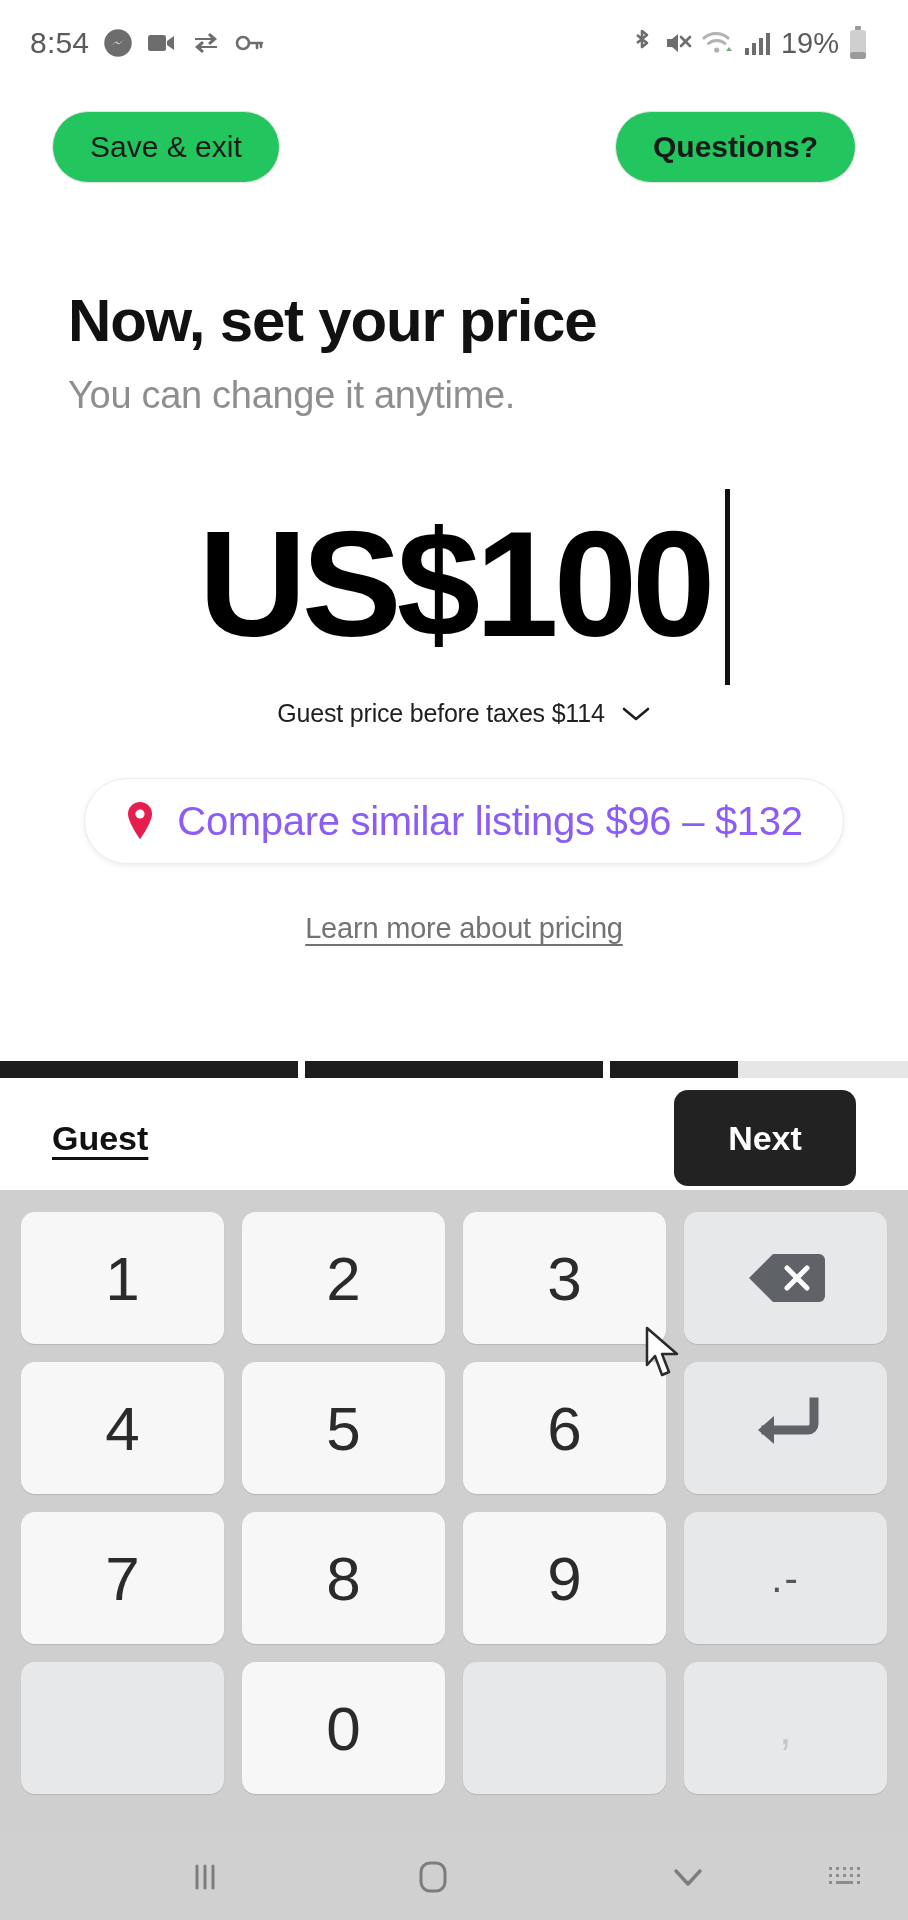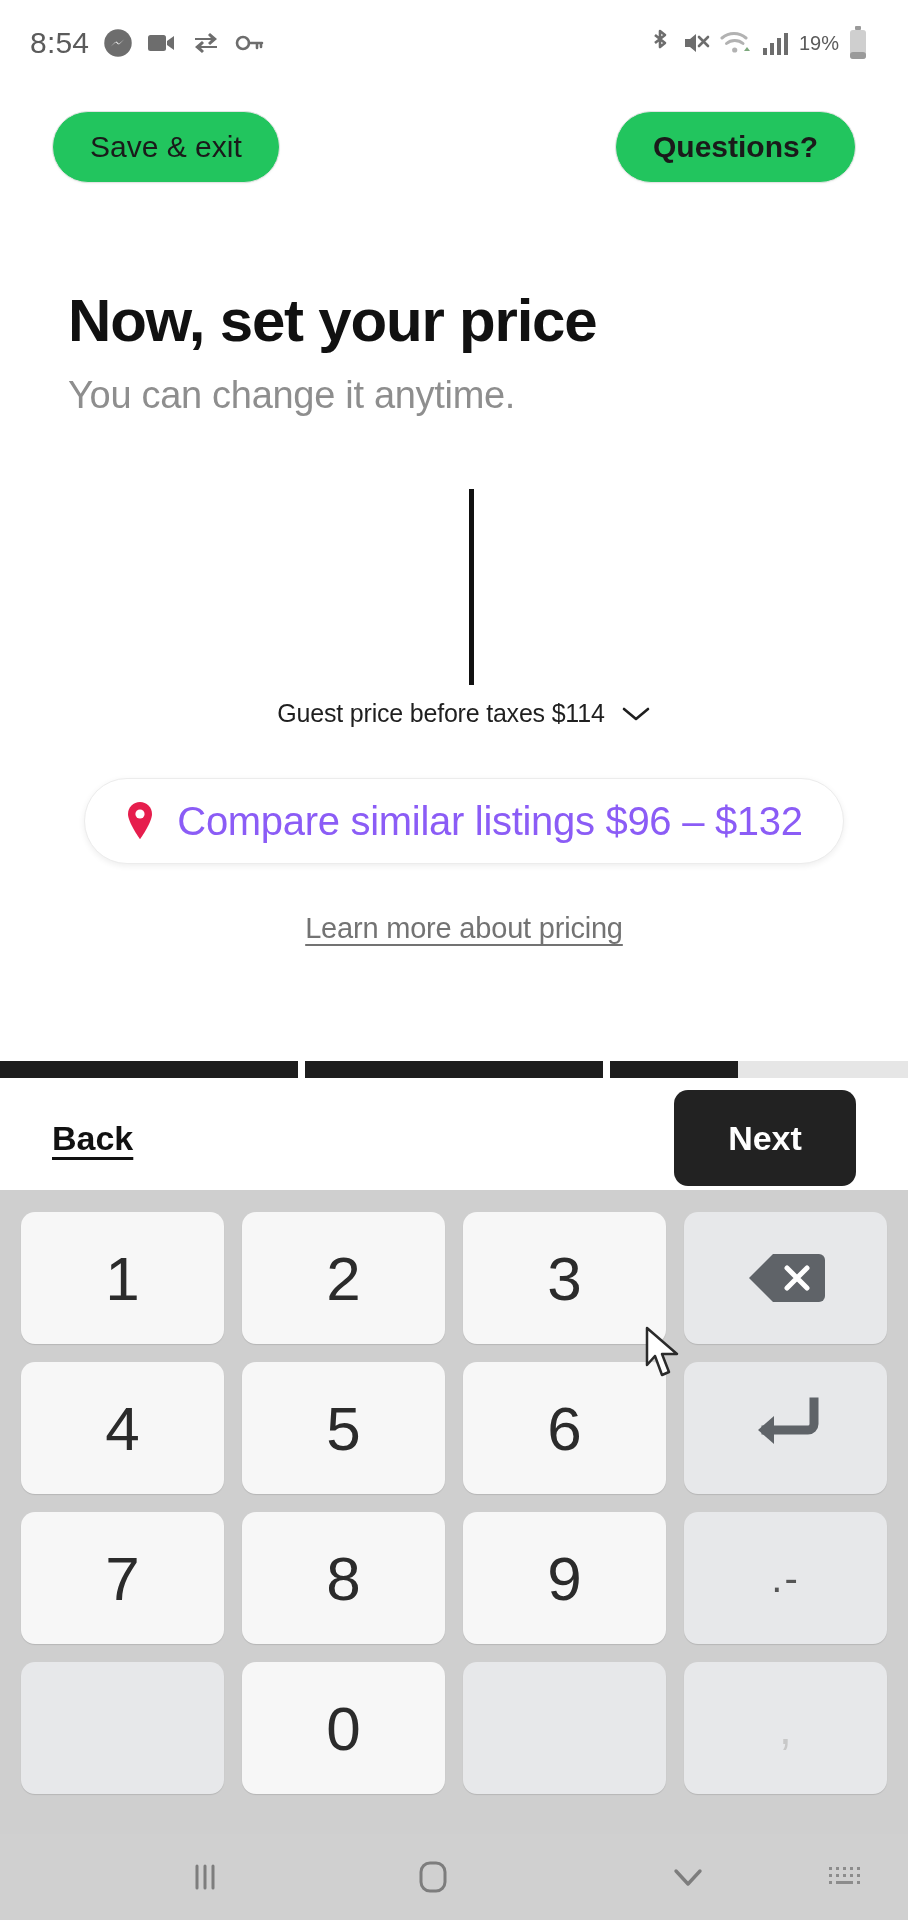--- a/index.html
+++ b/index.html
@@ -15,21 +15,21 @@
   
   .statusbar{
     position:absolute; top:0; left:0; width:908px; height:86px;
     display:flex; align-items:center; justify-content:space-between;
     padding:0 34px 0 30px;
     background:#ffffff;
   }
   .sb-left{ display:flex; align-items:center; gap:14px; }
   .sb-time{ font-size:30px; color:#5b5b5b; font-weight:400; letter-spacing:.2px;}
   .sb-right{ display:flex; align-items:center; gap:9px; padding-right:6px;}
-  .sb-pct{ font-size:20px; color:#5b5b5b; margin-left:1px;}
+  .sb-pct{ font-size:29px; color:#5b5b5b; margin-left:1px;}
   .ic{ display:inline-block; }
   .ic svg{ display:block; }
 
   
   .topbar{
     position:absolute; top:86px; left:0; width:908px; height:122px;
     display:flex; align-items:center; justify-content:space-between;
     padding:0 52px;
   }
   .pill{
@@ -267,20 +267,21 @@
   <div class="pill save">Save &amp; exit</div>
   <div class="pill questions">Questions?</div>
 </div>
 
 <div class="content">
 
   <h1 class="headline">Now, set your price</h1>
   <p class="subhead">You can change it anytime.</p>
 
   <div class="price-wrap">
+    <span class="price">US$100</span>
     <span class="caret"></span>
   </div>
 
   <div class="guestline">
     <span class="txt">Guest price before taxes $114</span>
     <span class="ic">
       <svg width="30" height="18" viewBox="0 0 30 18">
           <path d="M3 4l12 10L27 4" stroke="#1f1f1f" stroke-width="2.6" fill="none" stroke-linecap="round" stroke-linejoin="round"></path>
         </svg>
     </span>
@@ -309,21 +310,21 @@
     </div>
   <div class="seg">
       <div class="fill" style="width:100%"></div>
     </div>
   <div class="seg">
       <div class="fill" style="width:43%"></div>
     </div>
 </div>
 
 <div class="footer">
-  <span class="back">Back</span>
+  <span class="back">Guest</span>
   <button class="next">Next</button>
 </div>
 
 <div class="keyboard">
   <div class="krow">
     <div class="key">1</div>
     <div class="key">2</div>
     <div class="key">3</div>
     <div class="key fn">
       <span class="backspace-glyph">

